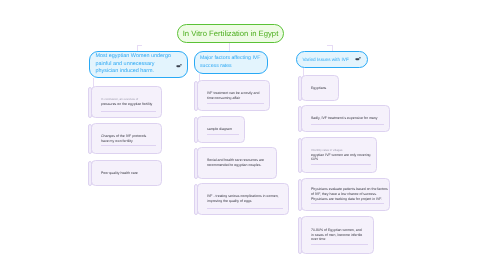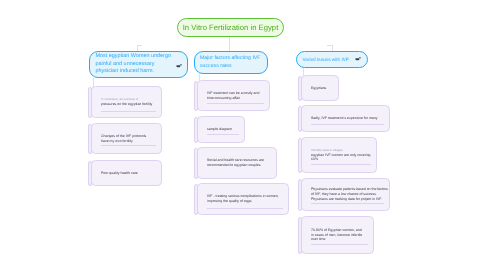--- a/index.html
+++ b/index.html
@@ -1,19 +1,19 @@
 <!DOCTYPE html>
 <html><head>
 <meta charset="utf-8">
 <style>
   html,body{margin:0;padding:0;width:486px;height:270px;background:#ffffff;overflow:hidden;}
   body{font-family:"Liberation Sans",sans-serif;-webkit-font-smoothing:antialiased;text-rendering:geometricPrecision;}
   .canvas{position:relative;width:486px;height:270px;transform:translateZ(0);}
 
-  .root{position:absolute;left:177px;top:18px;width:107px;height:19px;
+  .root{position:absolute;left:177px;top:24px;width:107px;height:19px;
         border:1.3px solid #5bc236;background:#eefbe4;border-radius:9.5px;
         box-sizing:border-box;display:flex;align-items:center;justify-content:center;}
   .root-label{font-size:7.7px;color:#4cae1e;white-space:nowrap;}
 
   .branch{position:absolute;border:1.2px solid #29a9f5;background:#e3f4fd;border-radius:9px;
           box-sizing:border-box;display:flex;align-items:center;}
   .branch-label{color:#2ba8f4;}
 
   .card{position:absolute;border:0.85px solid #ddd2f0;background:#f5f1fb;border-radius:4.5px;
         box-sizing:border-box;}

